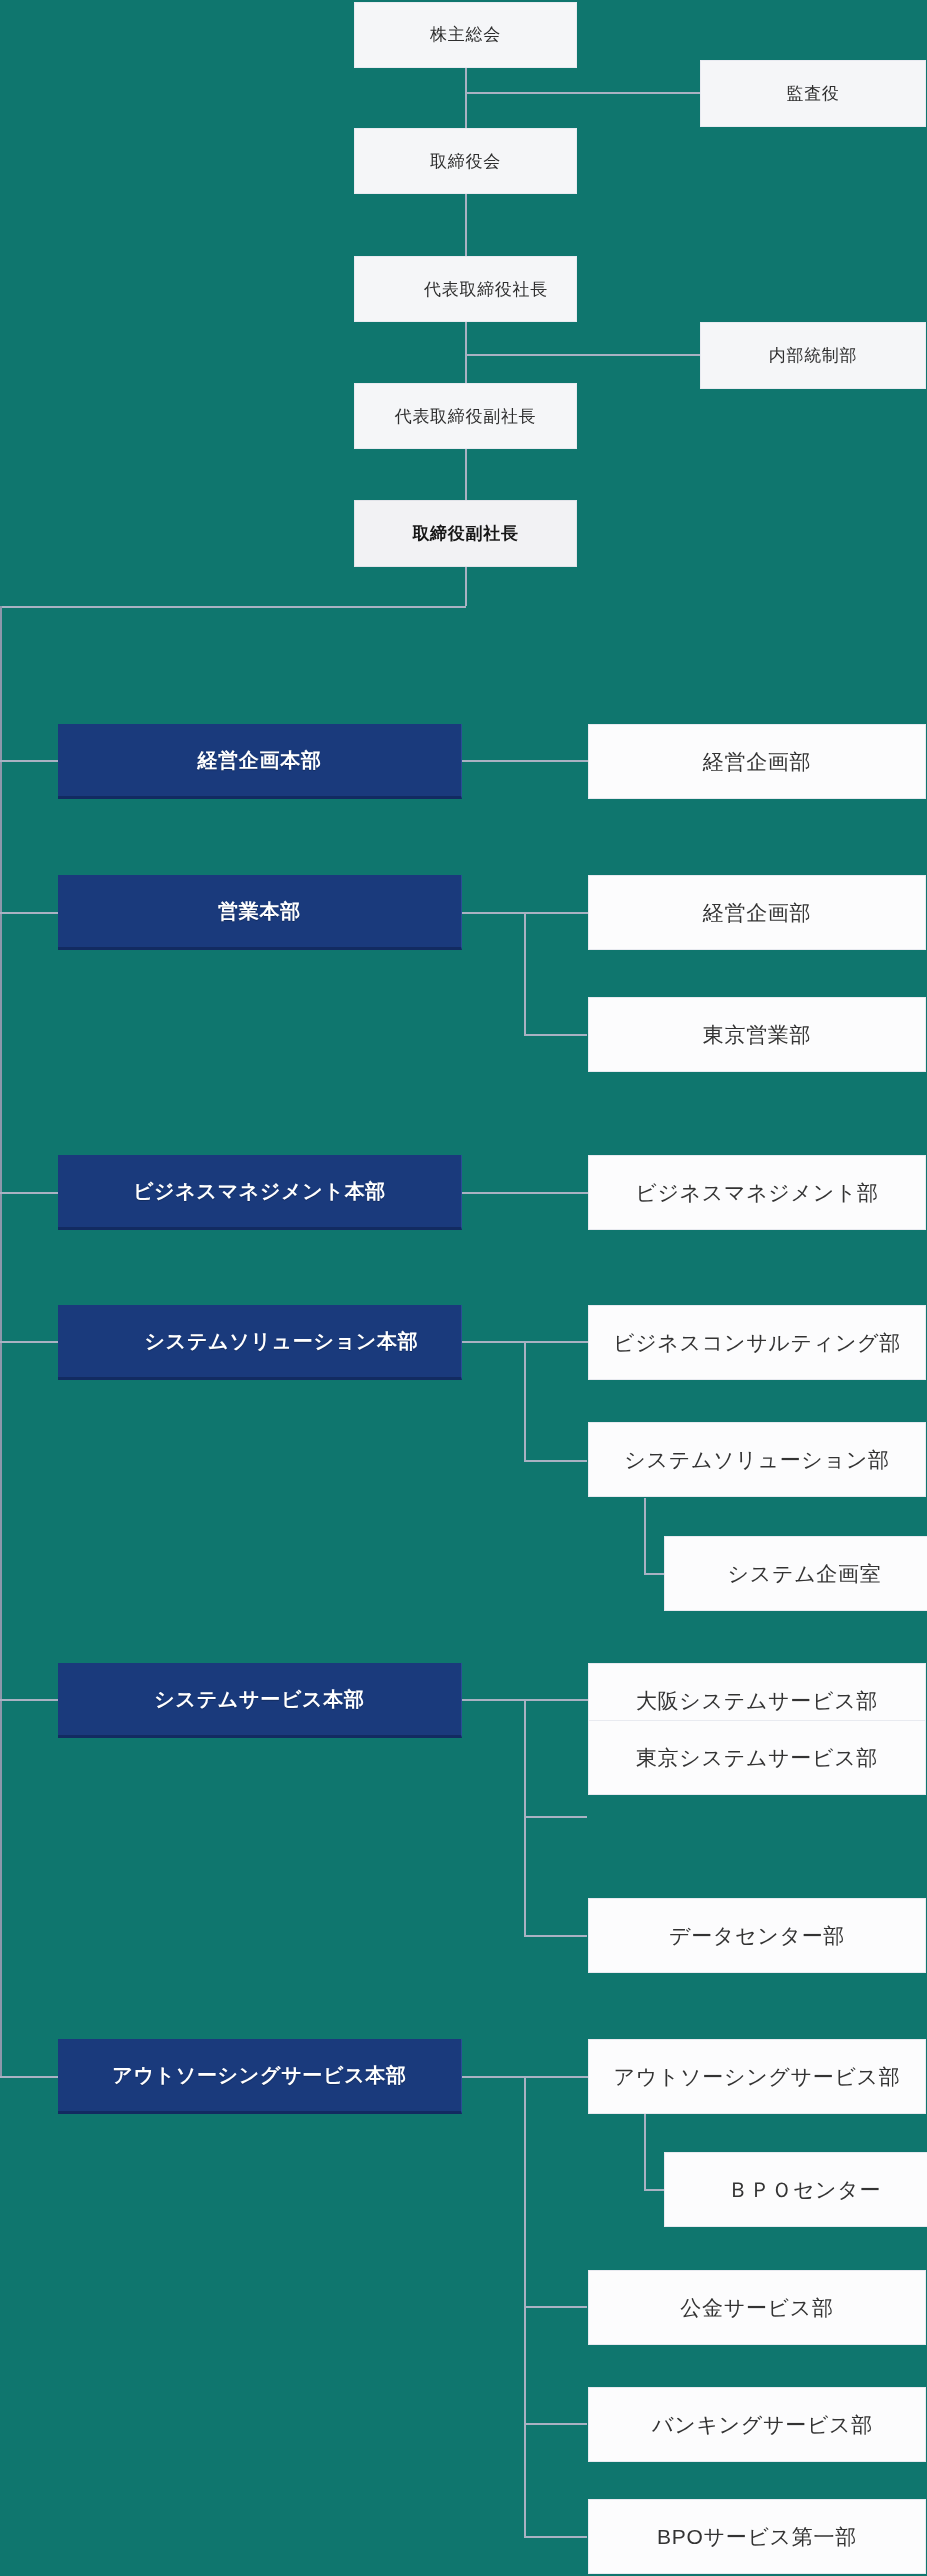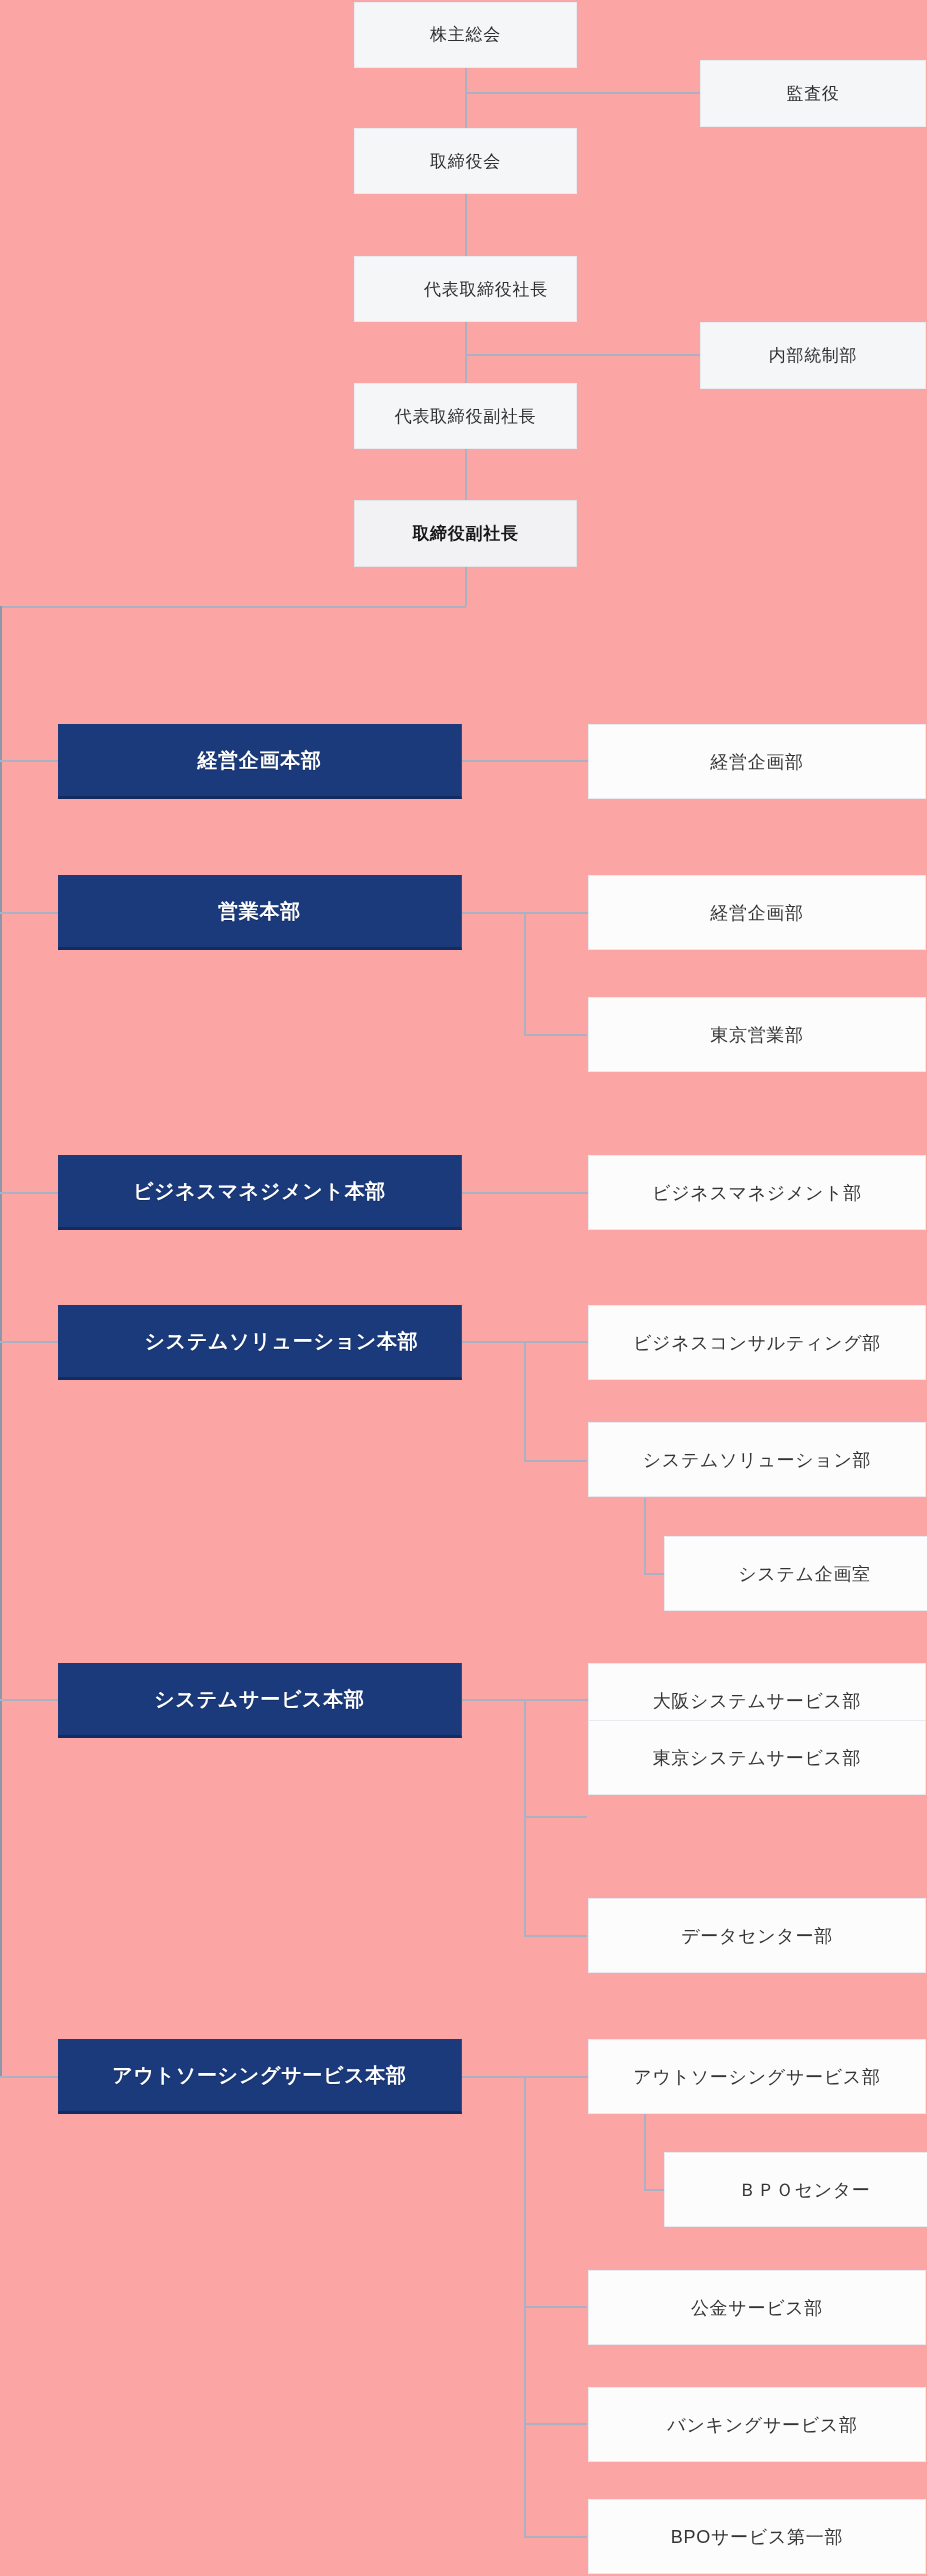--- a/index.html
+++ b/index.html
@@ -3,21 +3,21 @@
 <meta charset="utf-8">
 <style>
   * { margin: 0; padding: 0; box-sizing: border-box; }
   html, body { background: #ffffff; }
   body { font-family: "Liberation Sans", "DejaVu Sans", sans-serif; }
 
   .canvas {
     position: relative;
     width: 927px;
     height: 2576px;
-    background: #fca5a5;
+    background: #0f766e;
     overflow: hidden;
   }
 
   
   .ln { position: absolute; background: #a9b2c3; }
   .ln.dark { background: #8d97ab; }
   .h { height: 1.5px; }
   .v { width: 1.5px; }
 
   
@@ -49,21 +49,21 @@
     text-shadow: 0 0.7px 0.7px rgba(0,0,0,.25);
   }
 
   
   .dep {
     position: absolute;
     left: 588px; width: 338px; height: 75px;
     background: #fcfcfd;
     border: 1.5px solid #e8eaf0;
     display: flex; align-items: center; justify-content: center;
-    font-size: 18px; color: #333333; letter-spacing: 0.7px;
+    font-size: 21px; color: #333333; letter-spacing: 0.7px;
   }
   .dep.sub { left: 664px; width: 281px; }
 </style>
 </head>
 <body>
 
 <div class="canvas">
 
   <div class="ln v" style="left:465px; top:67px;  height:61px;"></div>
   <div class="ln h" style="left:466px; top:92px; width:234px;"></div>

